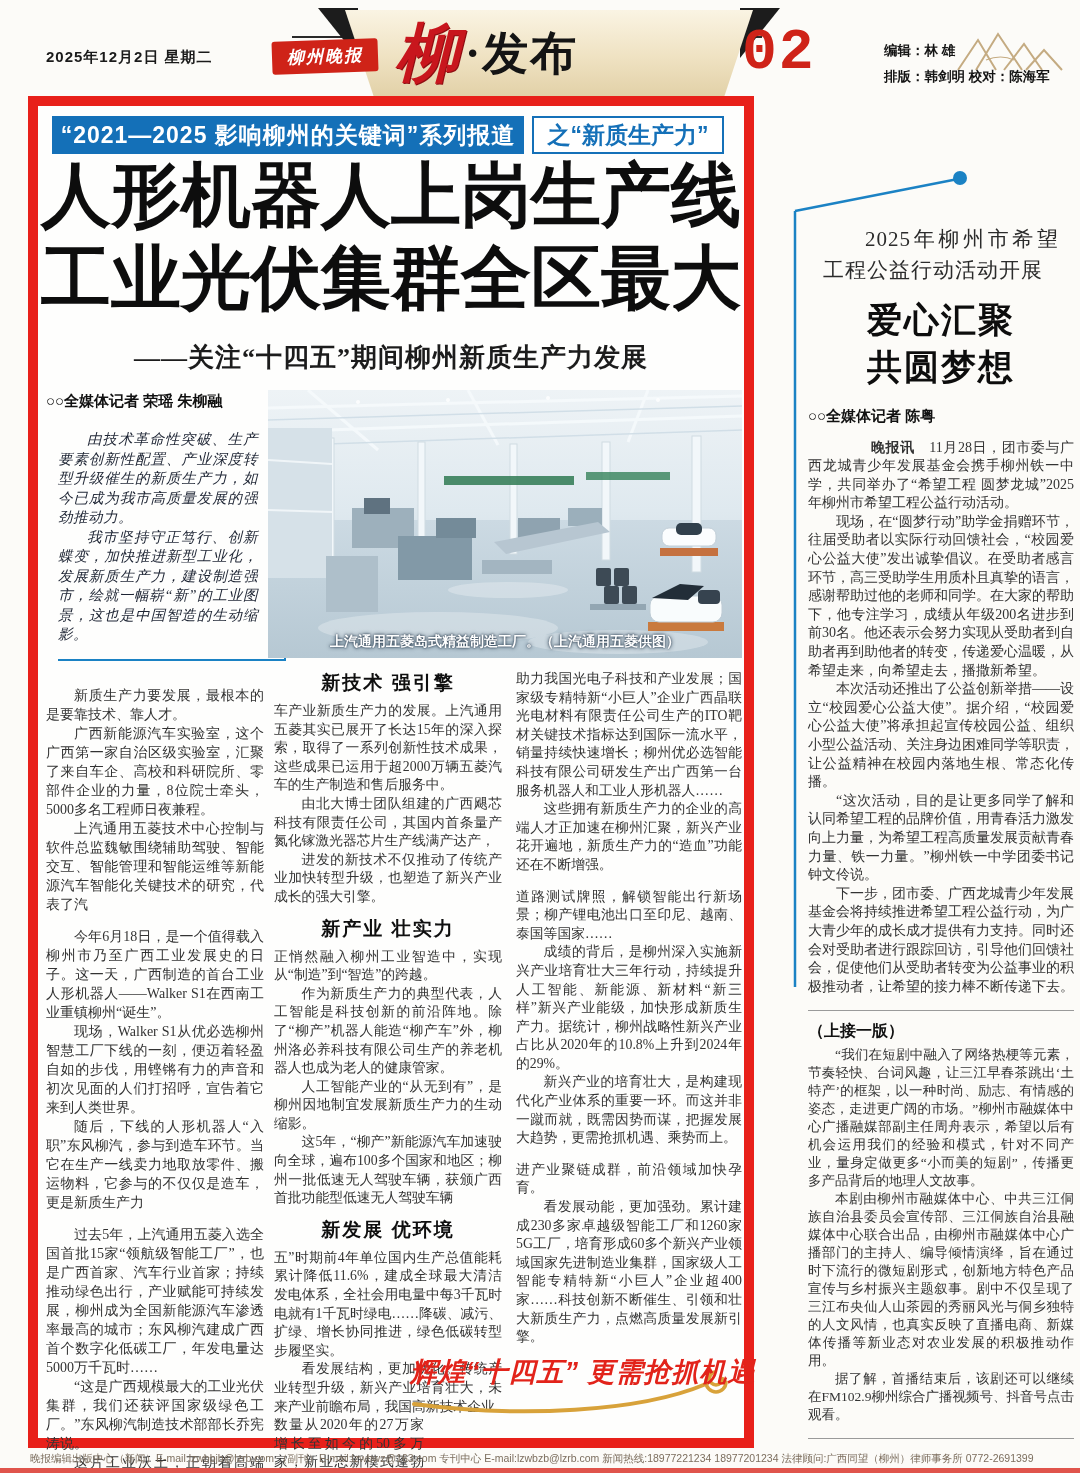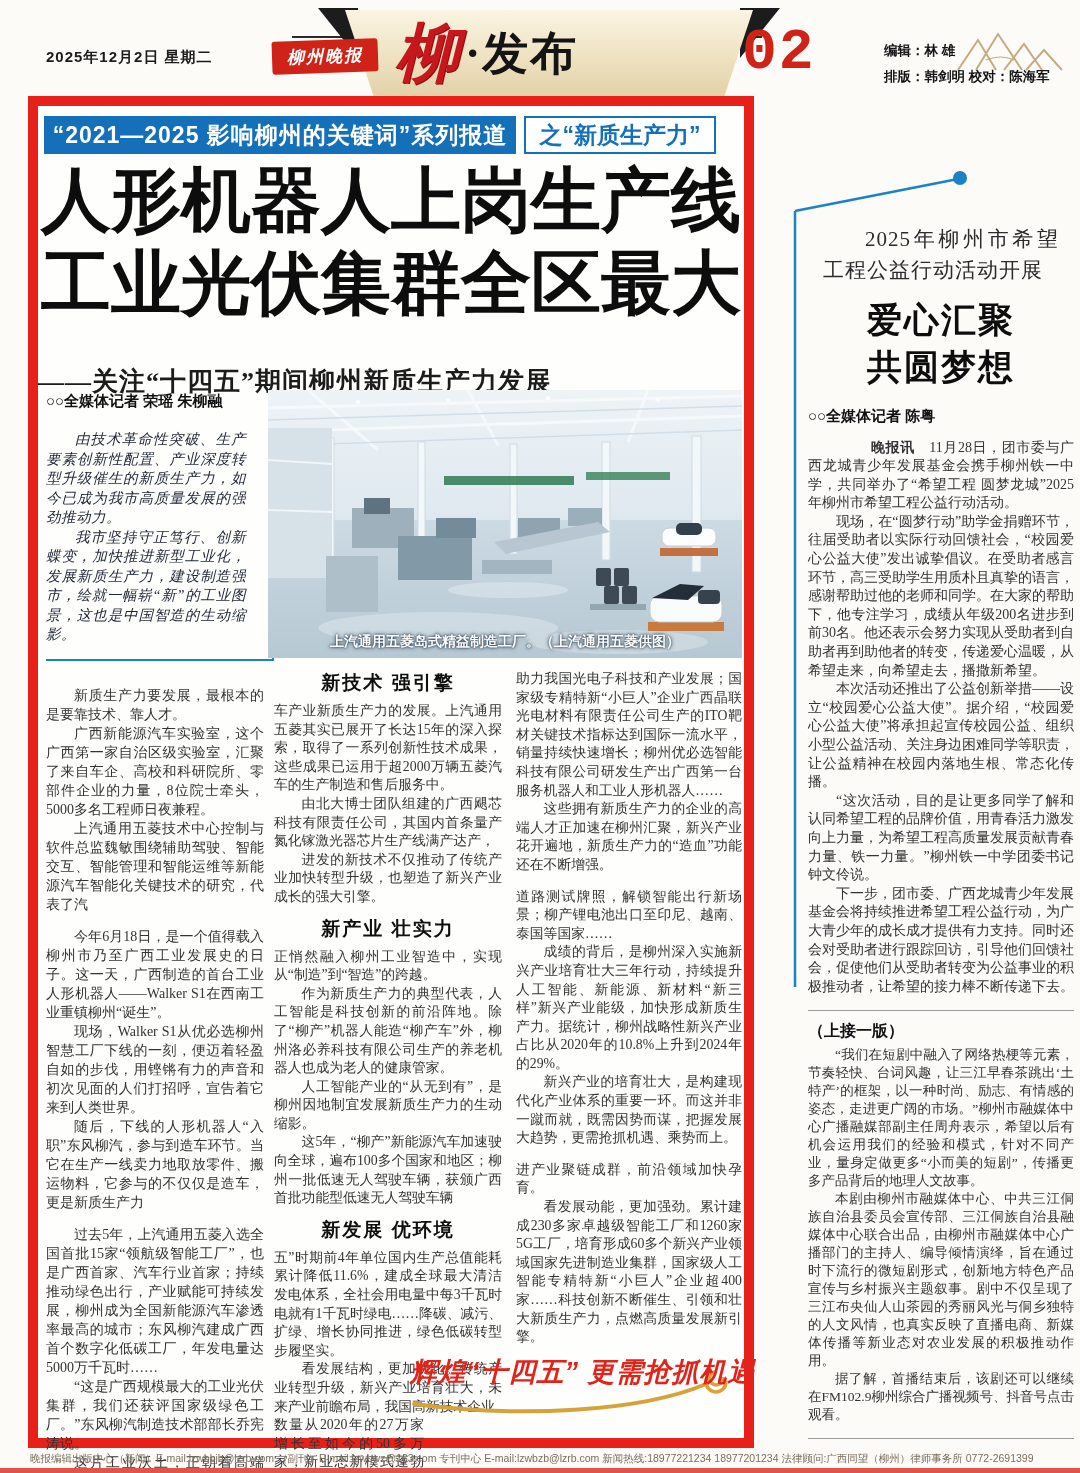--- a/index.html
+++ b/index.html
@@ -23,31 +23,31 @@
   .banner-rest{font-size:46px;font-weight:900;color:#141414;letter-spacing:2px;margin-left:6px;line-height:1;}
   .banner-mtn{position:absolute;right:14px;top:26px;opacity:.85;}
   .page-num{position:absolute;left:742px;top:20px;font-size:58px;font-weight:900;color:#cf2318;
     font-family:Liberation Mono, monospace;letter-spacing:2px;}
   .editor-box{position:absolute;left:884px;top:38px;font-size:13.5px;font-weight:700;color:#141414;line-height:1.9;
     font-family:"Liberation Sans","DejaVu Sans",sans-serif;}
 
   
   .red-box{position:absolute;left:28px;top:96px;width:706px;height:1332px;border:10px solid #e8201a;background:#fefefd;}
   .rb-inner{position:relative;width:100%;height:100%;}
-  .kicker-row{position:absolute;left:6px;top:10px;display:flex;}
+  .kicker-row{position:absolute;left:14px;top:10px;display:flex;}
   .kicker-blue{width:472px;height:38px;background:#1470b8;color:#fff;display:flex;align-items:center;justify-content:center;
     font-size:23px;font-weight:900;font-family:"Liberation Sans","DejaVu Sans",sans-serif;letter-spacing:1px;}
   .kicker-white{width:188px;height:34px;border:2px solid #1470b8;color:#1470b8;margin-left:8px;display:flex;align-items:center;justify-content:center;
     font-size:23px;font-weight:900;font-family:"Liberation Sans","DejaVu Sans",sans-serif;background:#fff;}
   .headline{position:absolute;left:0;top:54px;width:100%;text-align:center;color:#0d0d0d;
-    font-family:Liberation Serif, serif;font-weight:900;font-size:70px;line-height:1.18;letter-spacing:0px;}
-  .subhead{position:absolute;left:0;top:234px;width:100%;text-align:left;font-size:26px;font-weight:600;color:#1c1c1c;letter-spacing:1px;margin-top:24px;}
+    font-family:Liberation Mono, monospace;font-weight:900;font-size:70px;line-height:1.18;letter-spacing:0px;}
+  .subhead{position:absolute;left:0;top:234px;width:100%;text-align:center;font-size:26px;font-weight:600;color:#1c1c1c;letter-spacing:1px;}
   .byline1{position:absolute;left:8px;top:286px;width:220px;font-size:15px;font-weight:700;color:#111;
     font-family:"Liberation Sans","DejaVu Sans",sans-serif;}
-  .intro-block{position:absolute;left:8px;top:318px;width:200px;padding:6px 26px 14px 0;
+  .intro-block{position:absolute;left:20px;top:318px;width:200px;padding:6px 26px 14px 0;
     border-right:2.5px solid #1b82c4;border-bottom:2.5px solid #1b82c4;min-height:200px;}
   .intro-block p{margin:0;font-size:14.5px;line-height:19.5px;font-style:italic;color:#1d2433;
     text-indent:2em;text-align:justify;letter-spacing:.5px;}
   .photo{position:absolute;left:230px;top:284px;width:474px;height:268px;overflow:hidden;background:#dce6ec;}
   .photo-caption{position:absolute;left:0;bottom:7px;width:100%;text-align:center;color:#fff;font-size:14px;font-weight:700;
     text-shadow:0 0 4px rgba(20,40,60,.9),0 0 2px rgba(20,40,60,.9);}
   .col-flow{position:absolute;}
   .col1{left:8px;top:580px;width:218px;}
   .col2{left:236px;top:564px;width:228px;}
   .col3{left:478px;top:564px;width:226px;}

